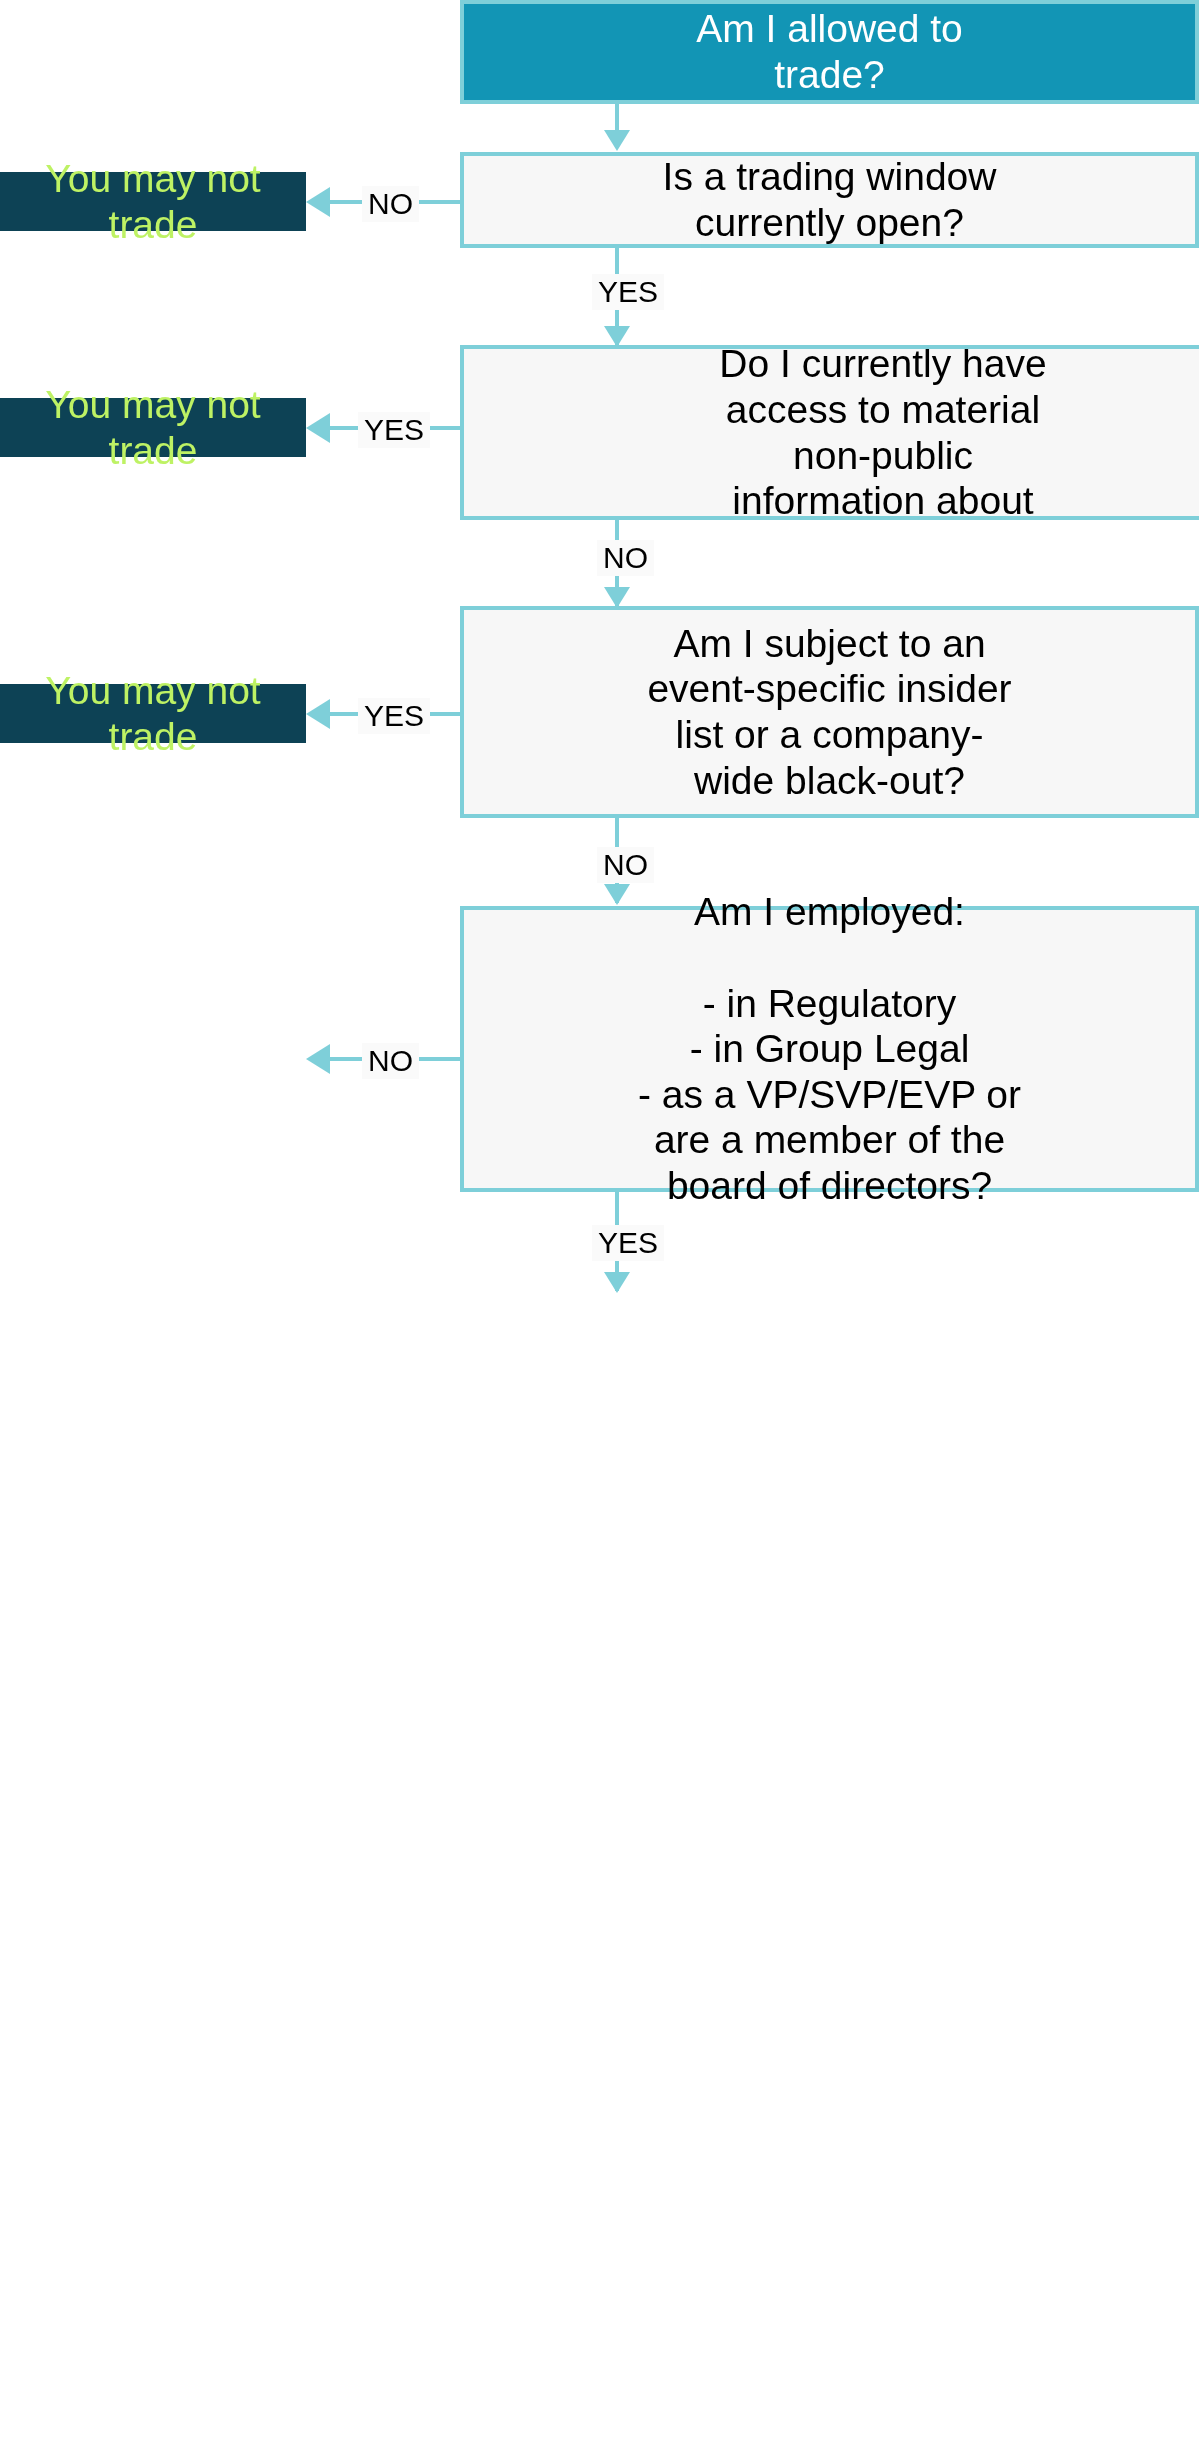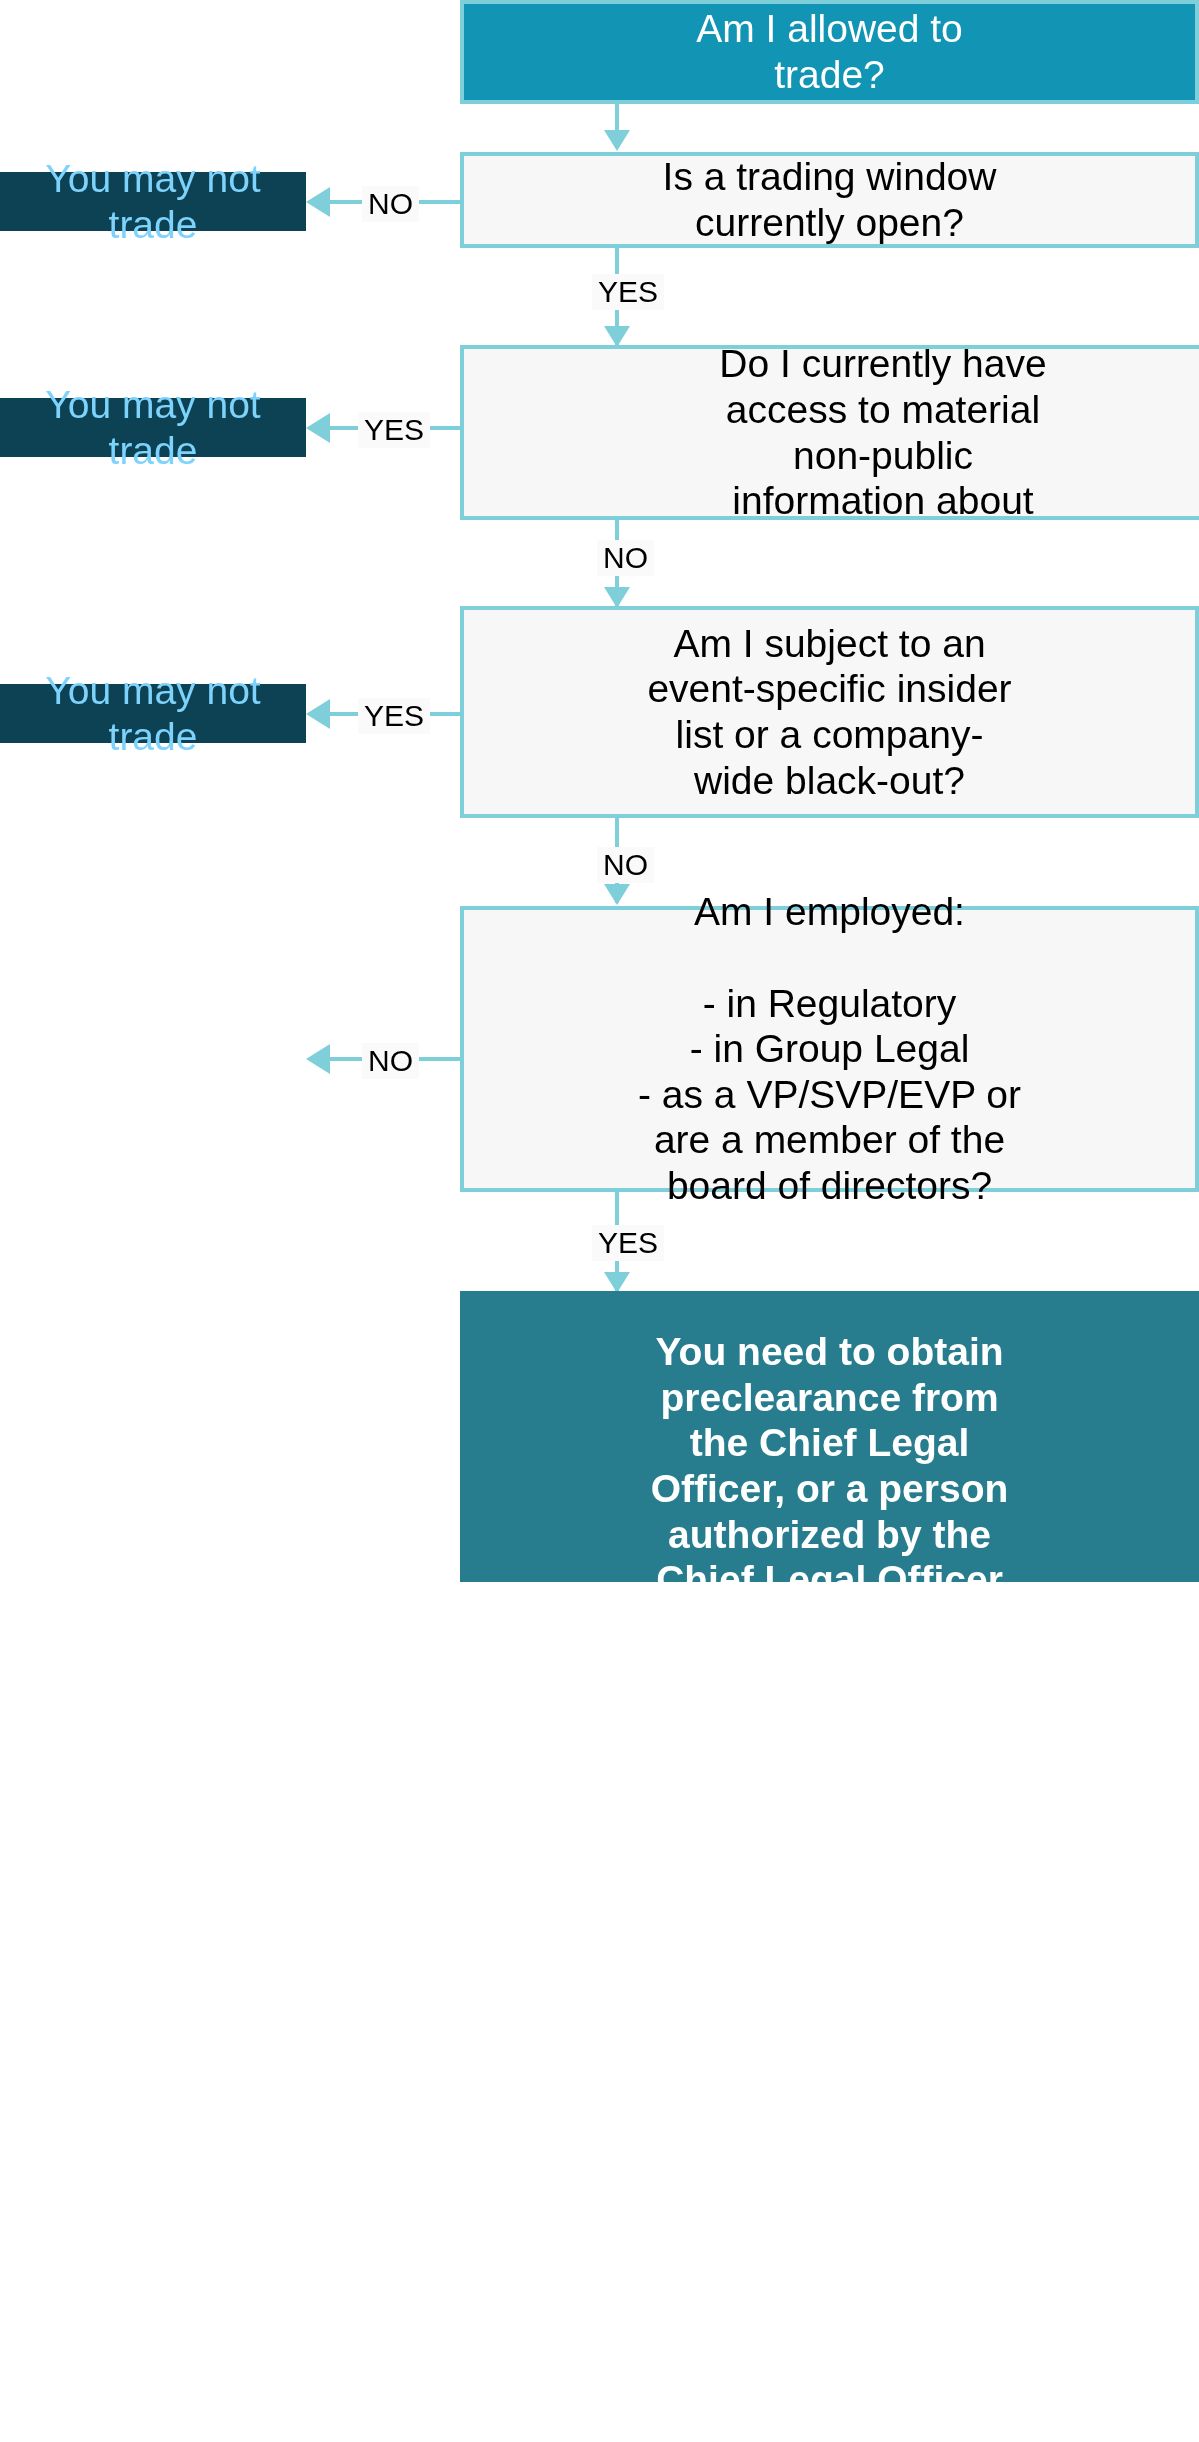--- a/index.html
+++ b/index.html
@@ -53,21 +53,21 @@
     border: 4px solid #7ecfd9;
     color: #ffffff;
     font-size: 39px;
     font-weight: 400;
     padding: 4px 6px;
   }
 
   
   .outcome-negative {
     background: #0d4255;
-    color: #7dd3fc;
+    color: #bef264;
     font-size: 39px;
     font-weight: 400;
     border: none;
   }
 
   
   .outcome-positive {
     background: #277d8e;
     color: #ffffff;
     font-size: 39px;
@@ -211,22 +211,14 @@
 
 
   <div class="conn-h-line" style="left:330px; top:1057px; width:130px; height:4px;"></div>
   <div class="arrow-left" style="left:306px; top:1044px;"></div>
   <div class="edge-label" style="left:362px; top:1043px;">NO</div>
 
   <div class="conn-v-line" style="left:615px; top:1192px; width:4px; height:99px;"></div>
   <div class="arrow-down" style="left:604px; top:1272px;"></div>
   <div class="edge-label" style="left:592px; top:1225px;">YES</div>
 
-  <div class="node outcome-action" style="left:460px; top:1291px; width:739px; height:291px;">
-    <span class="node-text">You need to obtain
-preclearance from
-the Chief Legal
-Officer, or a person
-authorized by the
-Chief Legal Officer</span>
-  </div>
 
 </div>
 
 </body></html>

